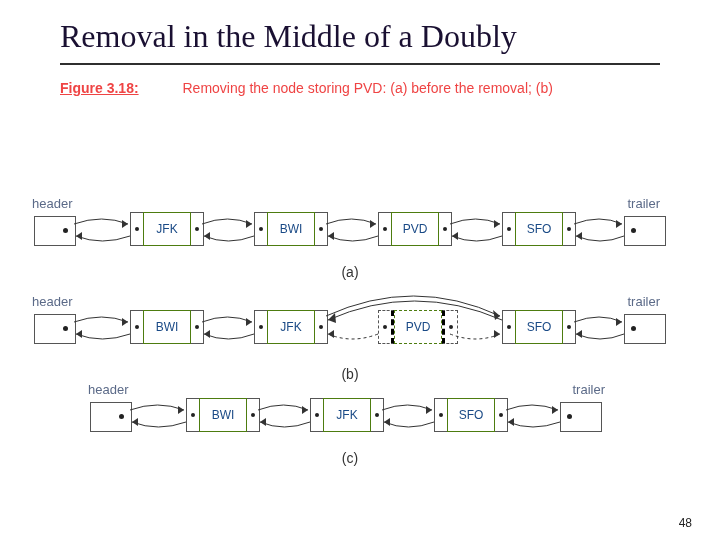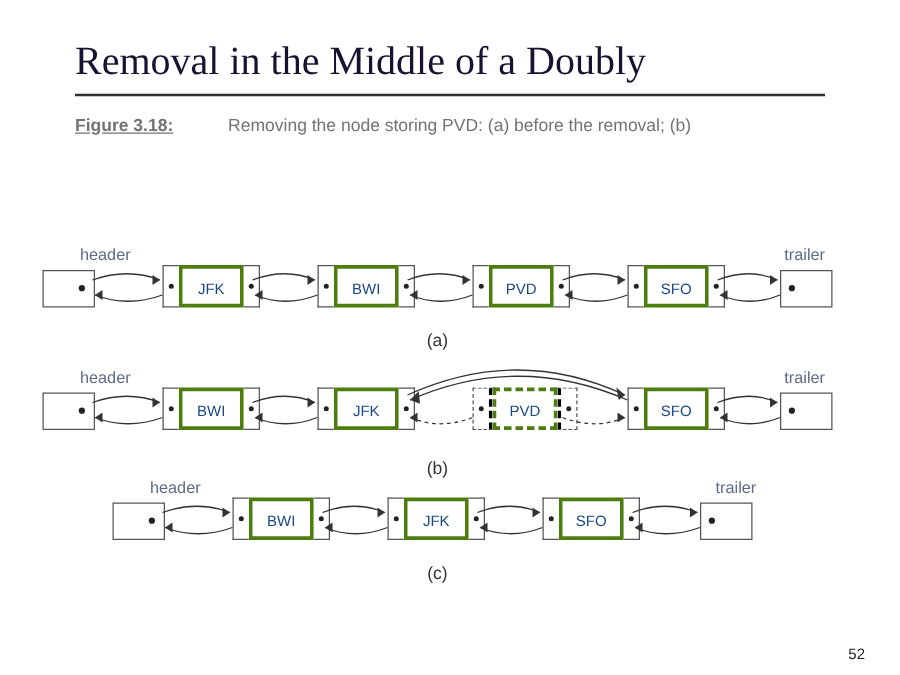--- a/index.html
+++ b/index.html
@@ -8,32 +8,32 @@
     width: 720px;
     height: 540px;
     background: #fff;
     font-family: "Times New Roman", serif;
     position: relative;
     overflow: hidden;
   }
   .title {
     font-size: 32px;
     color: #1a1032;
-    padding: 30px 0 2px 60px;
+    padding: 18px 0 2px 60px;
     line-height: 1.15;
   }
   .title-underline {
     margin: 6px 60px 0 60px;
     height: 2px;
     background: #2f2f2f;
   }
   .caption {
     font-family: Arial, sans-serif;
     font-size: 14px;
-    color: #737373;
+    color: #ef4444;
     padding: 14px 60px 0 60px;
     line-height: 1.35;
   }
   .fig-label {
     text-decoration: underline;
     font-weight: bold;
     margin-right: 40px;
   }
   .caption-indent {
     padding-left: 30px;
@@ -73,21 +73,21 @@
   }
   .node .cell {
     width: 12px;
     border: 1px solid #555;
     border-right: none;
     background: #fff;
     position: relative;
   }
   .node .label-cell {
     width: 46px;
-    border: 3px solid #4d7c0f;
+    border: 1px solid #4d7c0f;
     background: #fff;
     font-family: Arial, sans-serif;
     font-size: 12px;
     color: #1a4a86;
     text-align: center;
     line-height: 32px;
   }
   .node .cell.right {
     border: 1px solid #555;
     border-left: none;
@@ -101,21 +101,20 @@
     background: #222;
     border-radius: 50%;
     left: 4px; top: 14px;
   }
   .linklabel {
     position: absolute;
     font-family: Arial, sans-serif;
     font-size: 13px;
     color: #5b6a88;
     top: 0;
-    margin-left: 32px;
   }
   .arrow {
     stroke: #333;
     stroke-width: 1;
     fill: none;
   }
   .arrowhead {
     fill: #333;
   }
   .sublabel {
@@ -376,13 +375,13 @@
           <polygon class="arrowhead" points="528,28 522,24 522,32"></polygon>
         <path class="arrow" d="M530 40 Q502 50 478 40"></path>
           <polygon class="arrowhead" points="478,40 484,36 484,44"></polygon>
       </g>
     </svg>
   </div>
   <div class="sublabel">(c)</div>
 
 </div>
 
-<div class="pagenum">52</div>
+<div class="pagenum">48</div>
 
 </body></html>

